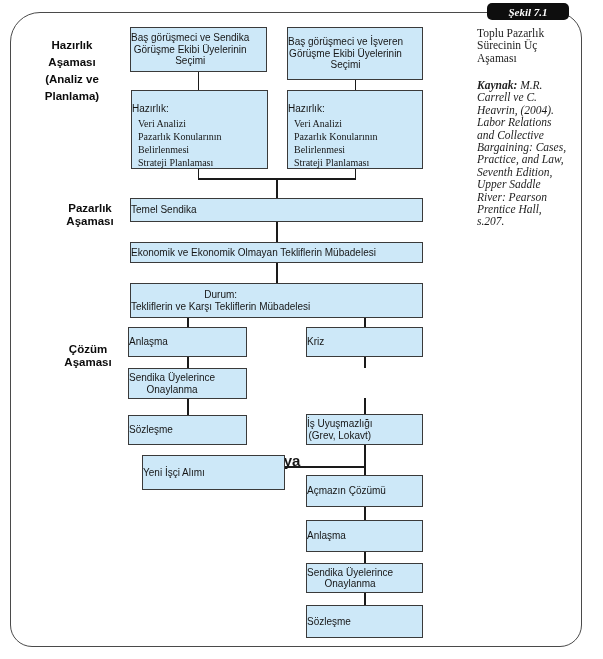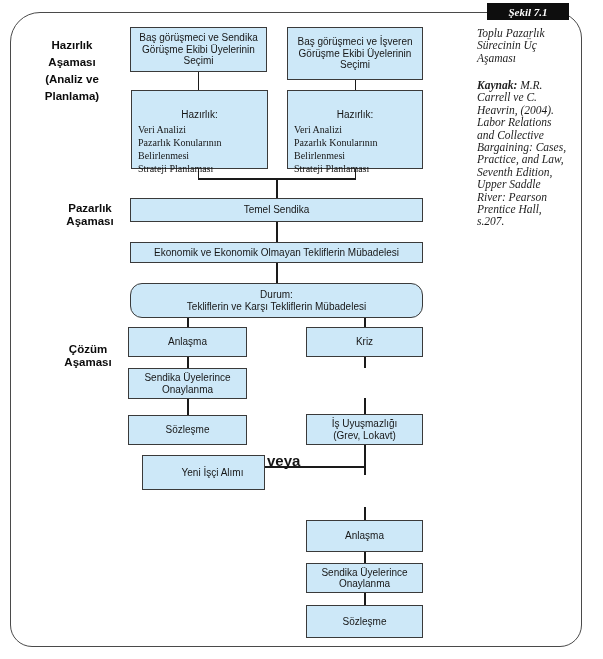--- a/index.html
+++ b/index.html
@@ -7,78 +7,78 @@
     position:relative; width:603px; height:659px; background:#ffffff;
     font-family:"Liberation Sans", sans-serif; overflow:hidden;
   }
   .frame {
     position:absolute; left:10px; top:12px; width:572px; height:635px;
     border:1.6px solid #4a4a4a; border-radius:30px 26px 22px 22px;
     box-sizing:border-box;
   }
   .badge {
     position:absolute; left:487px; top:3px; width:82px; height:17px;
-    background:#0e0e0e; border-radius:0; z-index:3;
+    background:#0e0e0e; border-radius:5px; z-index:3;
     display:flex; align-items:center; justify-content:center;
   }
   .badge span {
     color:#ffffff; font-family:"Liberation Serif", serif;
     font-style:italic; font-weight:bold; font-size:11px;
   }
   .sidebar-caption {
     position:absolute; left:477px; top:27px; width:102px;
-    font-family:"Liberation Serif", serif; font-style:italic;
+    font-family:"Liberation Serif", serif; 
     font-size:11.5px; line-height:12.4px; color:#1d1d1d; white-space:pre-line;
   }
   .sidebar-source {
     position:absolute; left:477px; top:79px; width:102px;
     font-family:"Liberation Serif", serif; font-style:italic;
     font-size:11.5px; line-height:12.4px; color:#1d1d1d; white-space:pre-line;
   }
   .src-label { font-weight:bold; }
   .stage {
     position:absolute; text-align:center; font-weight:bold;
     font-size:11.5px; color:#0b0b0b; white-space:pre-line;
   }
   #st-hazirlik { left:19px;  top:37px;  width:106px; line-height:17px; }
   #st-pazarlik { left:37px;  top:196px; width:106px; line-height:12.5px;margin-top:6px; }
   #st-cozum    { left:35px;  top:343px; width:106px; line-height:12.5px; }
   .node {
     position:absolute; background:#cde8f8; border:1.5px solid #3a3a3a;
     box-sizing:border-box; display:flex; flex-direction:column;
-    align-items:center; justify-content:center; text-align:center;
+    align-items:flex-start; justify-content:center; text-align:center;
     font-size:10px; line-height:11.5px; color:#161616; white-space:pre-line;
   }
-  .node.prep { justify-content:flex-start; padding-top:18px; }
+  .node.prep { justify-content:flex-start; padding-top:12px; }
   .prep-head { text-align:center; margin-bottom:2px; }
   .prep-items {
     align-self:stretch; text-align:left; padding-left:6px;
     line-height:13px; white-space:pre-line;font-family:Liberation Serif, serif;
   }
   .vl { position:absolute; width:1.6px; background:#1a1a1a; }
   .hl { position:absolute; height:1.6px; background:#1a1a1a; }
   .or-label {
     position:absolute; left:267px; top:452px; font-size:15px;
     font-weight:600; color:#161616;
   }
   
   #n-sel-union      { left:130px; top:27px;  width:137px; height:45px; }
   #n-sel-employer   { left:287px; top:27px;  width:136px; height:53px; }
   #n-prep-union     { left:131px; top:90px;  width:137px; height:79px; }
   #n-prep-employer  { left:287px; top:90px;  width:136px; height:79px; }
   #n-temel          { left:130px; top:198px; width:293px; height:24px; }
   #n-ekonomik       { left:130px; top:242px; width:293px; height:21px; }
-  #n-durum          { left:130px; top:283px; width:293px; height:35px;border-radius:12px; }
+  #n-durum          { left:130px; top:283px; width:293px; height:35px; }
   #n-anlasma-1      { left:128px; top:327px; width:119px; height:30px; }
   #n-kriz           { left:306px; top:327px; width:117px; height:30px; }
   #n-onaylanma-1    { left:128px; top:368px; width:119px; height:31px; }
   #n-acmaz          { left:306px; top:368px; width:117px; height:30px; }
   #n-sozlesme-1     { left:128px; top:415px; width:119px; height:30px; }
   #n-is-uyusmazligi { left:306px; top:414px; width:117px; height:31px; }
-  #n-yeni-isci      { left:142px; top:455px; width:123px; height:35px;padding-left:18px; }
+  #n-yeni-isci      { left:142px; top:455px; width:143px; height:35px; }
   #n-acmazin-cozumu { left:306px; top:475px; width:117px; height:32px; }
   #n-anlasma-2      { left:306px; top:520px; width:117px; height:32px; }
   #n-onaylanma-2    { left:306px; top:563px; width:117px; height:30px; }
   #n-sozlesme-2     { left:306px; top:605px; width:117px; height:33px; }
 </style>
 </head>
 <body>
 
 <div class="page">
 
@@ -183,20 +183,23 @@
   <div class="node" id="n-sozlesme-1">
     <span>Sözleşme</span>
   </div>
   <div class="node" id="n-is-uyusmazligi">
     <span>İş Uyuşmazlığı
 (Grev, Lokavt)</span>
   </div>
   <div class="node" id="n-yeni-isci">
     <span>Yeni İşçi Alımı</span>
   </div>
+  <div class="node" id="n-acmazin-cozumu">
+    <span>Açmazın Çözümü</span>
+  </div>
   <div class="node" id="n-anlasma-2">
     <span>Anlaşma</span>
   </div>
   <div class="node" id="n-onaylanma-2">
     <span>Sendika Üyelerince
 Onaylanma</span>
   </div>
   <div class="node" id="n-sozlesme-2">
     <span>Sözleşme</span>
   </div>

